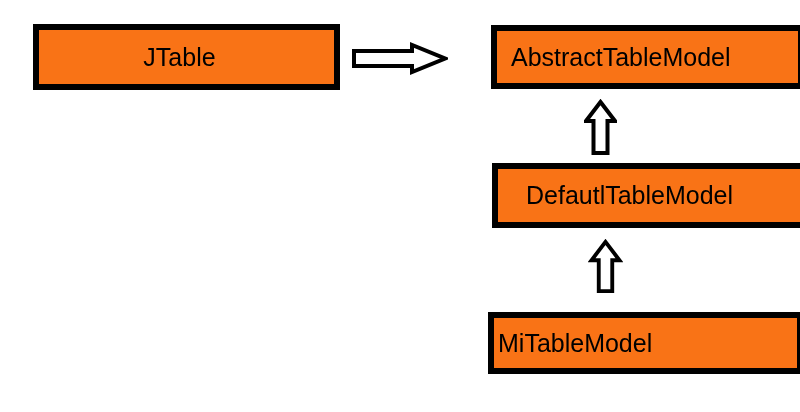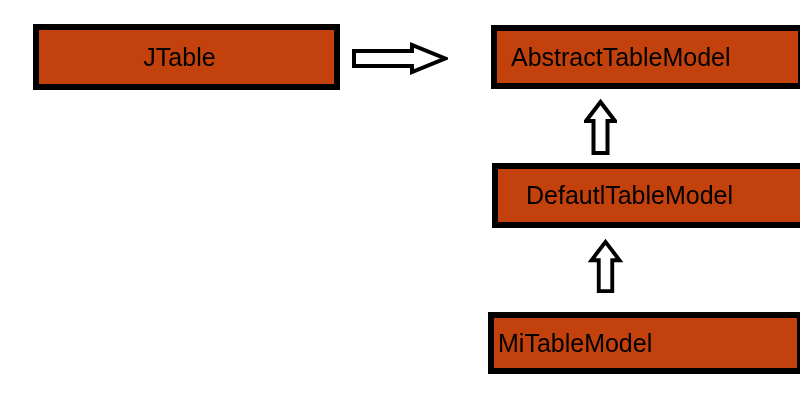--- a/index.html
+++ b/index.html
@@ -17,21 +17,21 @@
   .canvas {
     position: absolute;
     left: 0; top: 0;
     width: 800px; height: 412px;
     background: #ffffff;
   }
   .node {
     position: absolute;
     box-sizing: border-box;
     border: 6px solid #000000;
-    background: #c2410c;
+    background: #f97316;
     display: flex;
     align-items: center;
     font-size: 25px;
     color: #000000;
     white-space: nowrap;
   }
   .node.centered {
     justify-content: center;
     padding-right: 14px; 
   }

